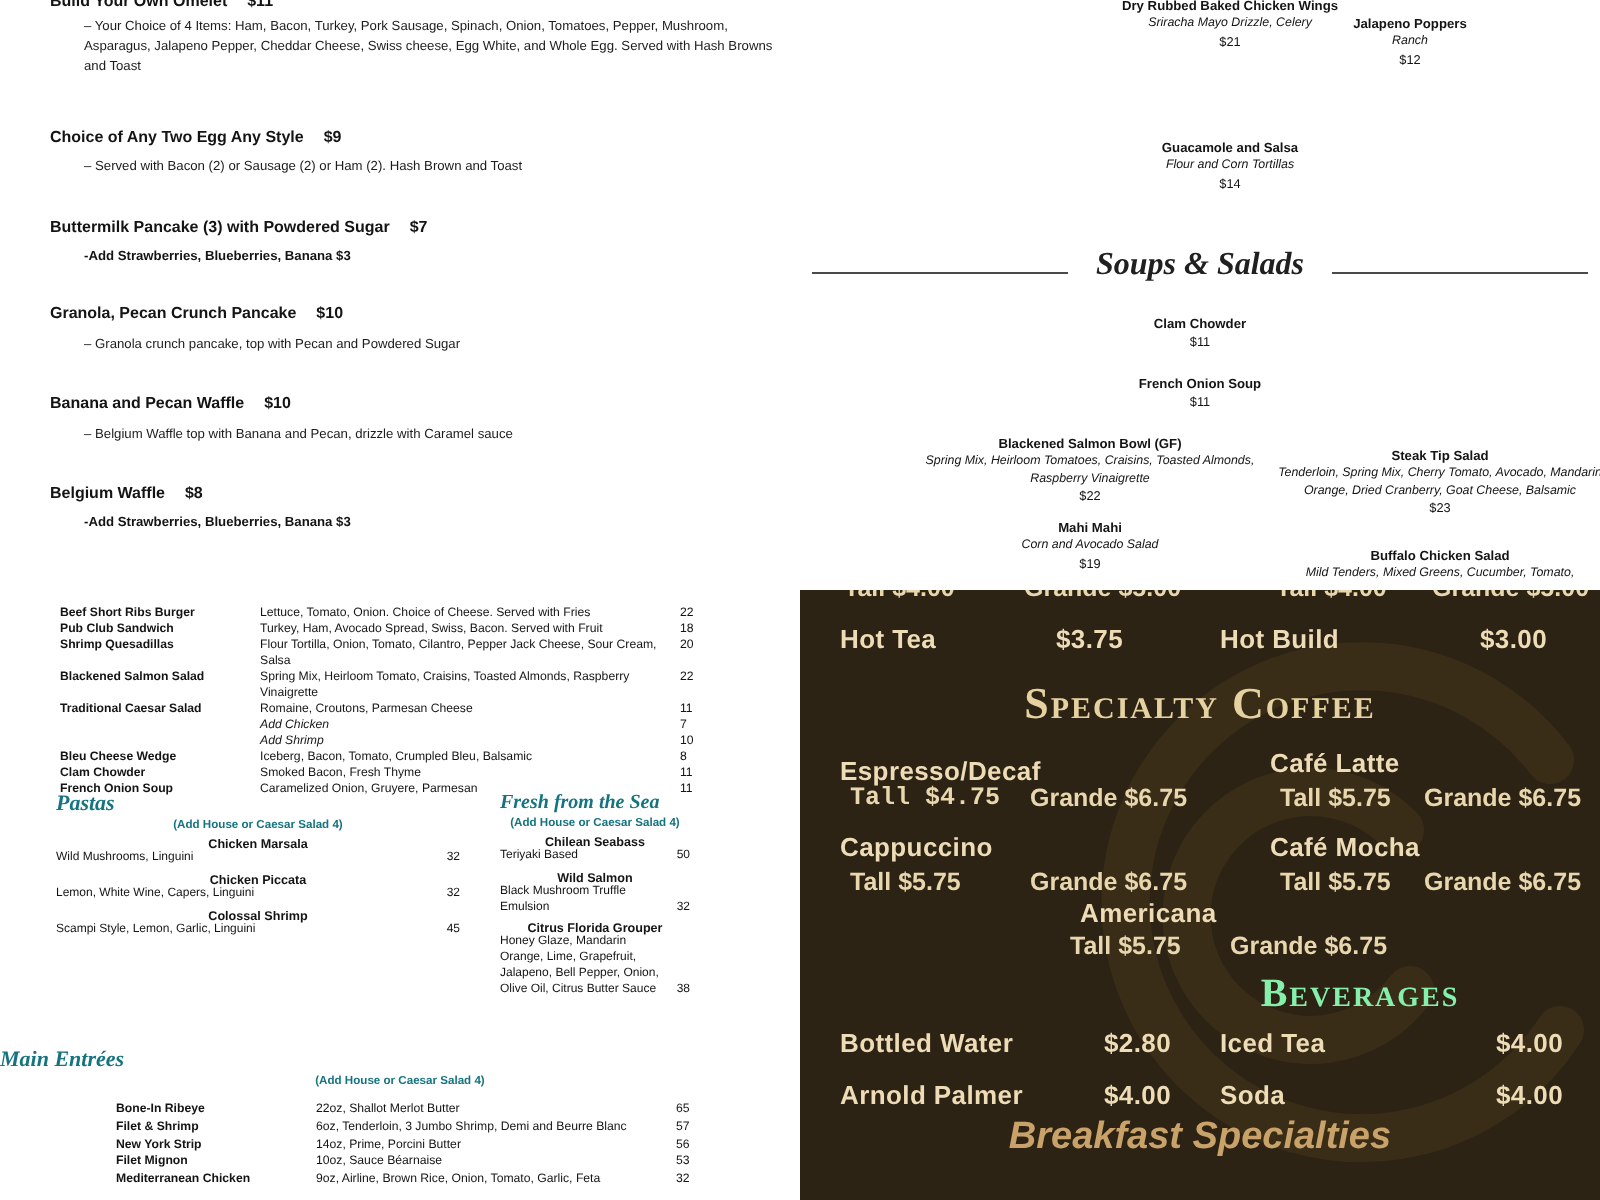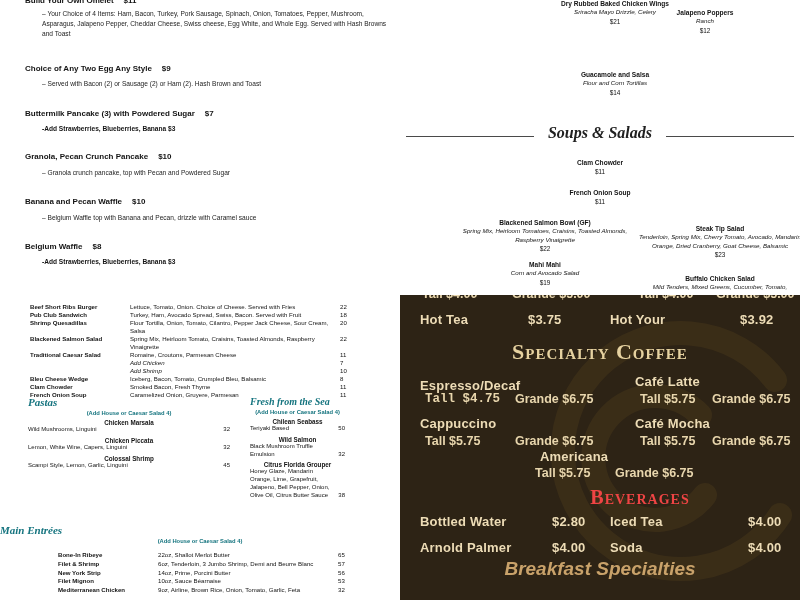--- a/index.html
+++ b/index.html
@@ -34,21 +34,21 @@
   .app-desc  { font-style:italic; font-size:6.2px; text-align:center; line-height:1.35; }
   .app-price { font-size:6.4px; text-align:center; line-height:1.5; }
   .soups-header { font-family:"Liberation Serif", serif; font-style:italic; font-weight:bold; font-size:16px; color:#202020; text-align:center; }
   .rule { height:1px; background:#4a4a4a; }
 
   
   .dark-panel { background:#2d2315; color:#ead9b4; overflow:hidden; }
   .dk-label { position:absolute; font-weight:bold; font-size:13px; letter-spacing:.2px; color:#eddcb6; white-space:nowrap; line-height:1; }
   .dk-size  { position:absolute; font-weight:bold; font-size:12.5px; color:#e8d6ad; white-space:nowrap; line-height:1; }
   .dk-h1 { position:absolute; width:400px; text-align:center; font-family:"Liberation Serif", serif; font-variant:small-caps; font-weight:bold; font-size:22px; letter-spacing:1px; color:#e6d2a0; line-height:1; }
-  .dk-h2 { position:absolute; font-family:"Liberation Serif", serif; font-variant:small-caps; font-weight:bold; font-size:20px; letter-spacing:1px; color:#ef4444; line-height:1; white-space:nowrap; }
+  .dk-h2 { position:absolute; font-family:"Liberation Serif", serif; font-variant:small-caps; font-weight:bold; font-size:20px; letter-spacing:1px; color:#86efac; line-height:1; white-space:nowrap;margin-left:40px; }
   .bs-title { position:absolute; width:400px; text-align:center; font-family:Liberation Sans, sans-serif; font-style:italic; font-weight:bold; font-size:19px; color:#c9a26a; line-height:1; }
   .pastry { position:absolute; width:400px; text-align:center; font-family:"Liberation Serif", serif; font-style:italic; font-size:14.5px; color:#ddd0b4; line-height:1.1; }
 </style>
 </head>
 <body>
 
 <div class="canvas">
 
   <div class="abs" style="left:0;top:0;width:400px;height:600px;">
 
@@ -283,22 +283,22 @@
       </g>
     </svg>
 
     <span class="dk-size" style="left:22px;top:-7px;">Tall $4.00</span>
     <span class="dk-size" style="left:112px;top:-7px;">Grande $5.00</span>
     <span class="dk-size" style="left:238px;top:-7px;">Tall $4.00</span>
     <span class="dk-size" style="left:316px;top:-7px;">Grande $5.00</span>
 
     <span class="dk-label" style="left:20px;top:18px;">Hot Tea</span>
     <span class="dk-label" style="left:128px;top:18px;">$3.75</span>
-    <span class="dk-label" style="left:210px;top:18px;">Hot Your</span>
-    <span class="dk-label" style="left:340px;top:18px;">$3.92</span>
+    <span class="dk-label" style="left:210px;top:18px;">Hot Build</span>
+    <span class="dk-label" style="left:340px;top:18px;">$3.00</span>
 
     <div class="dk-h1" style="left:0;top:46px;">Specialty Coffee</div>
 
     <span class="dk-label" style="left:20px;top:84px;">Espresso/Decaf</span>
     <span class="dk-size" style="left:25px;top:98px;font-family:Liberation Mono, monospace;">Tall $4.75</span>
     <span class="dk-size" style="left:115px;top:98px;">Grande $6.75</span>
 
     <span class="dk-label" style="left:235px;top:80px;">Café Latte</span>
     <span class="dk-size" style="left:240px;top:98px;">Tall $5.75</span>
     <span class="dk-size" style="left:312px;top:98px;">Grande $6.75</span>

